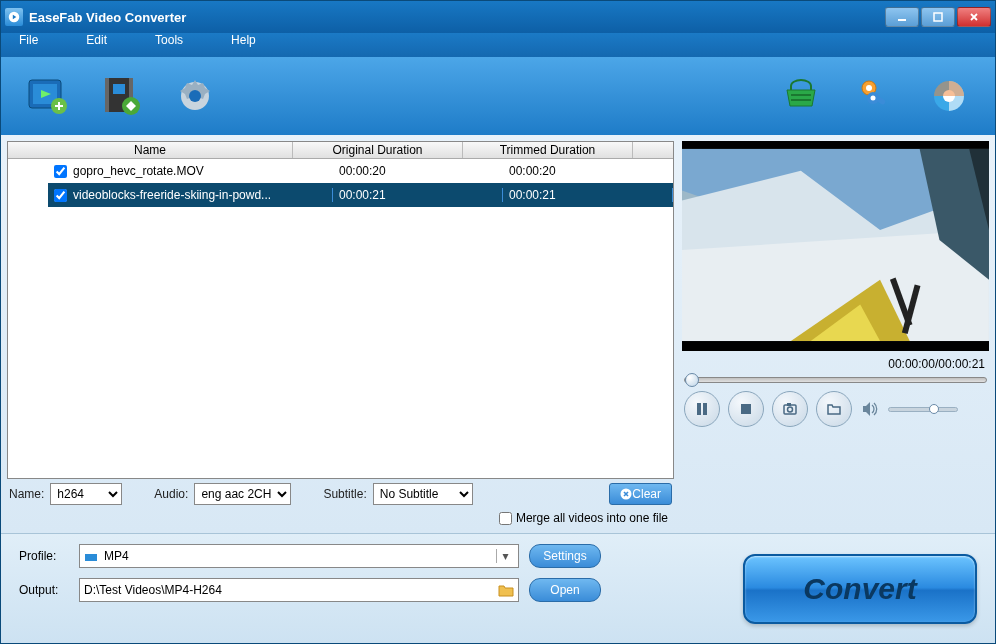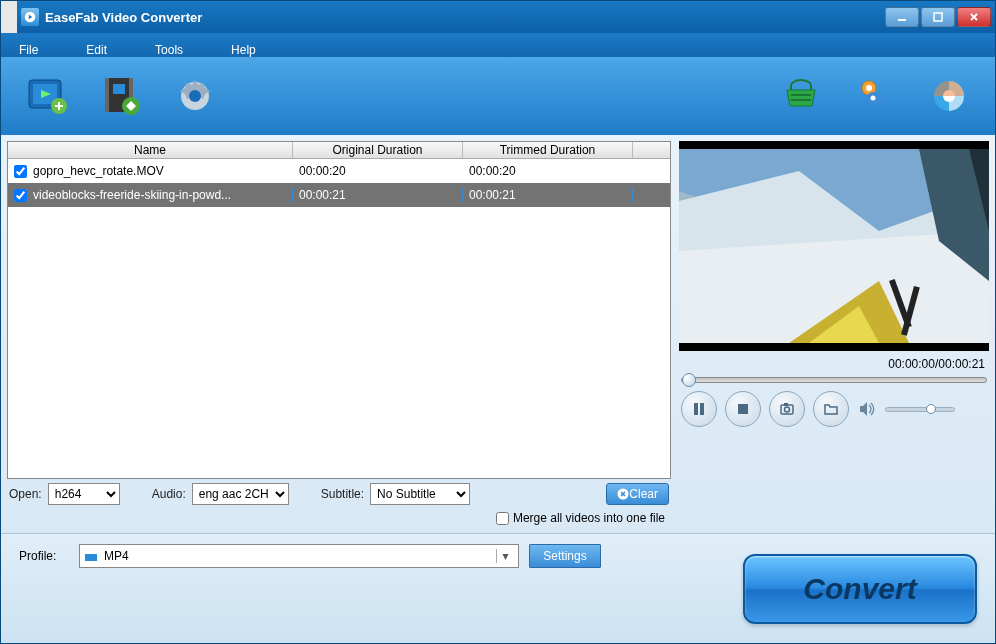--- a/index.html
+++ b/index.html
@@ -1,53 +1,53 @@
 <!DOCTYPE html>
 <html><head>
 <meta charset="utf-8">
 <style>
 * { margin: 0; padding: 0; box-sizing: border-box; font-family: Tahoma, Arial, sans-serif; }
 body { width: 996px; height: 644px; overflow: hidden; background: #e8e8e8; }
 
 .window { width: 100%; height: 100%; display: flex; flex-direction: column; border: 1px solid #0a4a7a; }
 
-.titlebar { height: 28px; background: linear-gradient(#1878c4, #0d5fa6); display: flex; align-items: center; padding: 16px 4px; color: #fff; font-size: 13px; font-weight: bold; margin-left: 16px; }
+.titlebar { height: 28px; background: linear-gradient(#1878c4, #0d5fa6); display: flex; align-items: center; padding: 16px 4px; color: #fff; font-size: 13px; font-weight: bold; }
 .titlebar-icon { width: 18px; height: 18px; margin-right: 6px; background: linear-gradient(#7fc2f0,#2a8cd8); border-radius: 2px; display: flex; align-items: center; justify-content: center; font-size: 10px; }
 .titlebar-spacer { flex: 1; }
 .winbtns { display: flex; gap: 2px; }
 .winbtn { width: 34px; height: 20px; border-radius: 3px; display: flex; align-items: center; justify-content: center; border: 1px solid rgba(0,0,0,0.3); cursor: pointer; }
 .winbtn.min { background: linear-gradient(#8ec5f0,#5a9ed6); }
 .winbtn.max { background: linear-gradient(#8ec5f0,#5a9ed6); }
 .winbtn.close { background: linear-gradient(#f08080,#d03030); }
 .winbtn svg { width: 12px; height: 12px; }
 
-.menubar { height: 24px; background: linear-gradient(#1b7ac6,#1468b0); display: flex; align-items: flex-end; padding: 0 18px; gap: 48px; color: #fff; font-size: 12px; }
+.menubar { height: 24px; background: linear-gradient(#1b7ac6,#1468b0); display: flex; align-items: flex-start; padding: 0 18px; gap: 48px; color: #fff; font-size: 12px; }
 .menu-item { cursor: pointer; }
 
 .toolbar { height: 78px; background: linear-gradient(#4ca6e8,#1e7cc8); display: flex; align-items: center; padding: 0 22px; gap: 26px; }
 .toolbar-spacer { flex: 1; }
 .tbtn { width: 48px; height: 48px; display: flex; align-items: center; justify-content: center; cursor: pointer; }
 
 .main { flex: 1; background: linear-gradient(#e8f2fa,#d8e8f5); display: flex; padding: 6px; gap: 8px; }
 
 .left-panel { flex: 1; display: flex; flex-direction: column; }
 .table-wrap { flex: 1; background: #fff; border: 1px solid #888; display: flex; flex-direction: column; }
 .thead { display: flex; height: 17px; background: linear-gradient(#f8f8f8,#e0e0e0); border-bottom: 1px solid #aaa; font-size: 12px; }
 .th { display: flex; align-items: center; justify-content: center; border-right: 1px solid #bbb; }
 .th:nth-child(1) { width: 285px; justify-content: center; }
 .th:nth-child(2) { width: 170px; }
 .th:nth-child(3) { width: 170px; }
 .tbody { flex: 1; font-size: 12px; }
-.tr { display: flex; height: 24px; align-items: center; }
+.tr { display: flex; height: 24px; align-items: center; margin-left: 40px; }
 .tr .td { display: flex; align-items: center; padding: 0 6px; border-right: 1px solid transparent; }
 .tr .td:nth-child(1) { width: 285px; overflow: hidden; white-space: nowrap; }
 .tr .td:nth-child(2) { width: 170px; }
 .tr .td:nth-child(3) { width: 170px; }
 .tr input[type=checkbox] { margin-right: 6px; }
-.tr.selected { background: #737373; color: #fff; }
+.tr.selected { background: #0c4a6e; color: #fff; }
 .tr.selected .td { border-right: 1px solid #3a8cd8; }
 
 .row-controls { display: flex; align-items: center; gap: 6px; padding: 4px 2px; font-size: 12px; }
 .ctl-label { color: #222; }
 .ctl-select { height: 22px; border: 1px solid #888; background: #fff; font-size: 12px; padding: 0 2px; }
 .ctl-w1 { width: 72px; }
 .ctl-w2 { width: 97px; }
 .ctl-w3 { width: 100px; }
 .row-controls .spacer { flex: 1; }
 .clear-btn { height: 22px; padding: 0 10px; background: linear-gradient(#6fb8f0,#3a8cd8); color: #fff; border: 1px solid #2a6ca8; border-radius: 3px; font-size: 12px; display: flex; align-items: center; cursor: pointer; }
@@ -67,21 +67,21 @@
 .vol-track { width: 70px; height: 5px; background: #c8d4de; border: 1px solid #9ab0c2; border-radius: 3px; position: relative; }
 .vol-thumb { position: absolute; right: 18px; top: -4px; width: 10px; height: 10px; border-radius: 50%; background: #fff; border: 1px solid #6a8aa8; }
 
 .bottom { height: 110px; background: linear-gradient(#e0eef8,#cde2f2); border-top: 1px solid #a8c4d8; display: flex; padding: 10px 18px; gap: 20px; }
 .bottom-left { flex: 1; display: flex; flex-direction: column; gap: 10px; font-size: 12px; }
 .form-row { display: flex; align-items: center; gap: 10px; }
 .form-row label { width: 50px; }
 .form-input { flex: 1; max-width: 440px; height: 24px; border: 1px solid #888; background: #fff; display: flex; align-items: center; padding: 0 4px; font-size: 12px; gap: 4px; }
 .form-dropdown { border-left: 1px solid #aaa; width: 18px; text-align: center; color: #555; cursor: pointer; }
 .folder-ico { width: 16px; height: 14px; color: #e8a030; flex-shrink: 0; }
-.small-btn { width: 72px; height: 24px; background: linear-gradient(#6fb8f0,#3a8cd8); color: #fff; border: 1px solid #2a6ca8; border-radius: 1px; font-size: 12px; cursor: pointer; }
+.small-btn { width: 72px; height: 24px; background: linear-gradient(#6fb8f0,#3a8cd8); color: #fff; border: 1px solid #2a6ca8; border-radius: 11px; font-size: 12px; cursor: pointer; }
 
 .convert-btn { width: 234px; height: 70px; align-self: center; background: linear-gradient(#6cc4ff,#2a8ae0 48%, #1a72c8 52%, #3a98e8); border: 2px solid #0a5aa0; border-radius: 12px; color: #0a3860; font-size: 30px; font-style: italic; font-weight: bold; display: flex; align-items: center; justify-content: center; cursor: pointer; box-shadow: inset 0 1px 2px rgba(255,255,255,0.6), 0 2px 4px rgba(0,0,0,0.2); }
 </style>
 </head>
 <body>
 
 <div class="window">
 
   <div class="titlebar">
     <div class="titlebar-icon">
@@ -196,21 +196,21 @@
                 <input type="checkbox" checked="" style="">
                 <span>videoblocks-freeride-skiing-in-powd...</span>
               </div>
               <div class="td">00:00:21</div>
               <div class="td">00:00:21</div>
             </div>
           </div>
       </div>
 
       <div class="row-controls">
-        <span class="ctl-label">Open:</span>
+        <span class="ctl-label">Name:</span>
         <select class="ctl-select ctl-w1"><option>h264</option></select>
         <span style="width:20px"></span>
         <span class="ctl-label">Audio:</span>
         <select class="ctl-select ctl-w2"><option>eng aac 2CH</option></select>
         <span style="width:20px"></span>
         <span class="ctl-label">Subtitle:</span>
         <select class="ctl-select ctl-w3"><option>No Subtitle</option></select>
         <div class="spacer"></div>
         <button class="clear-btn">
           <svg width="12" height="12" viewBox="0 0 12 12">
@@ -292,17 +292,27 @@
         <div class="form-input">
           <svg width="16" height="14" viewBox="0 0 16 14">
               <rect x="1" y="2" width="12" height="10" fill="#2a8cd8"></rect>
               <rect x="1" y="2" width="12" height="3" fill="#fff"></rect>
             </svg>
           <span style="flex:1">MP4</span>
           <span class="form-dropdown">▾</span>
         </div>
         <button class="small-btn">Settings</button>
       </div>
+      <div class="form-row">
+        <label>Output:</label>
+        <div class="form-input">
+          <span style="flex:1">D:\Test Videos\MP4-H264</span>
+          <svg class="folder-ico" viewBox="0 0 16 14">
+              <path d="M1 3h5l1 2h8v8H1z" fill="#f0c050" stroke="#c89020"></path>
+            </svg>
+        </div>
+        <button class="small-btn">Open</button>
+      </div>
     </div>
     <div class="convert-btn">Convert</div>
   </div>
 
 </div>
 
 </body></html>

